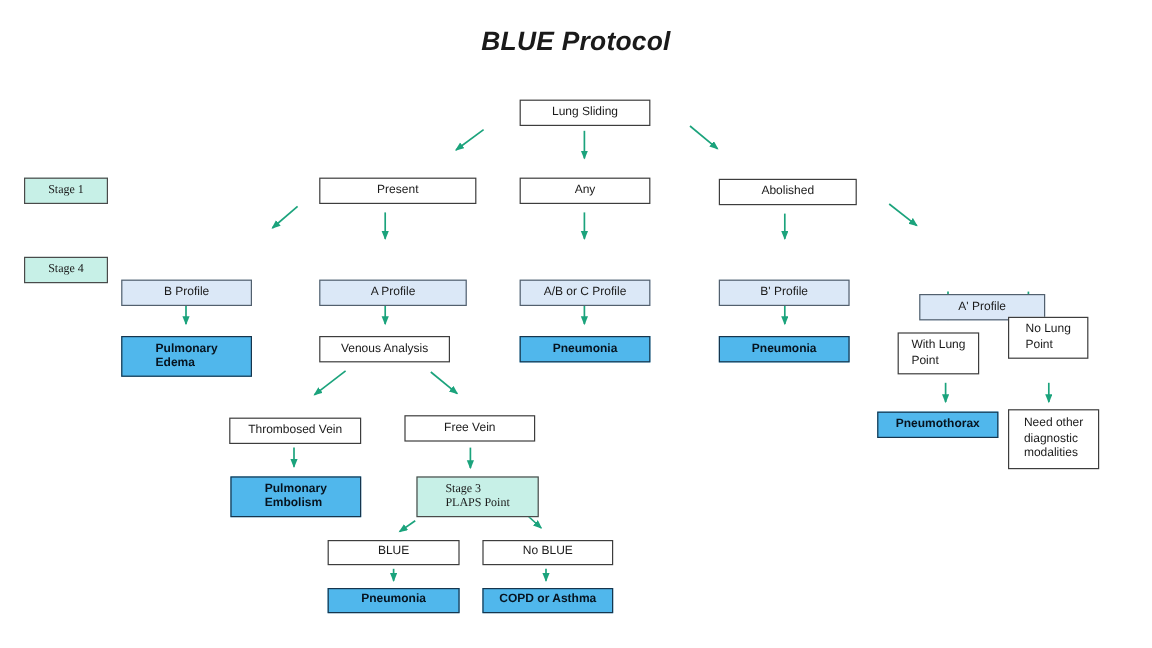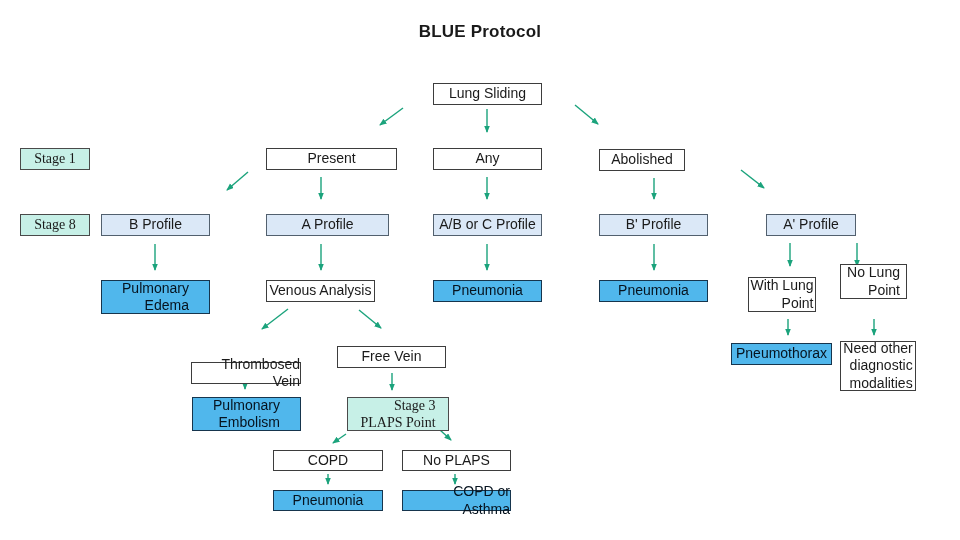--- a/index.html
+++ b/index.html
@@ -4,40 +4,41 @@
 <style>
   html,body{margin:0;padding:0;}
   body{
     width:960px;height:540px;position:relative;overflow:hidden;
     background:#ffffff;
     font-family:"Liberation Sans", sans-serif;
     color:#111;
   }
   .title{
     position:absolute;top:22px;left:0;width:960px;
-    text-align:center;font-size:17px;font-weight:bold;color:#1a1a1a;
+    text-align:center;font-size:22px;font-weight:bold;color:#1a1a1a;
     letter-spacing:.2px;
+    font-style:italic;
   }
   .node{
     position:absolute;
     display:flex;align-items:center;justify-content:center;
-    text-align:right;
-    font-size:14px;line-height:1.25;
+    text-align:left;
+    font-size:10px;line-height:1.25;
     white-space:pre-line;
     box-sizing:border-box;
     background:#fff;
     border:1px solid #3d3d3d;
     color:#1a1a1a;
   }
   .node.stage{ background:var(--stage-fill); border-color:#4a4a4a;font-family:Liberation Serif, serif; }
-  .node.profile{ background:var(--profile-fill); border-color:#52606e; }
+  .node.profile{ background:var(--profile-fill); border-color:#52606e;margin-top:19px; }
   .node.diagnosis{
     background:var(--diagnosis-fill);
     border-color:#16354d;
-    font-weight:normal;
+    font-weight:bold;
     color:#06131f;
   }
   svg.arrows{position:absolute;left:0;top:0;pointer-events:none;}
   svg.arrows line{stroke:var(--arrow-color);stroke-width:1.4;}
   .ah{fill:var(--arrow-color);}
 </style>
 </head>
 <body style="--stage-fill: #c7f0e7; --profile-fill: #dbe8f7; --diagnosis-fill: #50b7ec; --arrow-color: #1ba37c;">
 
 <div class="title">BLUE Protocol</div>
@@ -80,48 +81,48 @@
 
   <line x1="788" y1="319" x2="788" y2="335" marker-end="url(#ah)"></line>
   <line x1="874" y1="319" x2="874" y2="335" marker-end="url(#ah)"></line>
 </svg>
 
 <div class="node" style="left:433px;top:83px;width:109px;height:22px">Lung Sliding</div>
 
 <div class="node stage" style="left:20px;top:148px;width:70px;height:22px">Stage 1</div>
 <div class="node" style="left:266px;top:148px;width:131px;height:22px">Present</div>
 <div class="node" style="left:433px;top:148px;width:109px;height:22px">Any</div>
-<div class="node" style="left:599px;top:149px;width:86px;height:22px">Abolished</div>
+<div class="node" style="left:599px;top:149px;width:115px;height:22px">Abolished</div>
 
-<div class="node stage" style="left:20px;top:214px;width:70px;height:22px">Stage 8</div>
+<div class="node stage" style="left:20px;top:214px;width:70px;height:22px">Stage 4</div>
 <div class="node profile" style="left:101px;top:214px;width:109px;height:22px">B Profile</div>
 <div class="node profile" style="left:266px;top:214px;width:123px;height:22px">A Profile</div>
 <div class="node profile" style="left:433px;top:214px;width:109px;height:22px">A/B or C Profile</div>
 <div class="node profile" style="left:599px;top:214px;width:109px;height:22px">B' Profile</div>
-<div class="node profile" style="left:766px;top:214px;width:90px;height:22px">A' Profile</div>
+<div class="node profile" style="left:766px;top:226px;width:105px;height:22px">A' Profile</div>
 
 <div class="node diagnosis" style="left:101px;top:280px;width:109px;height:34px">Pulmonary
 Edema</div>
 <div class="node" style="left:266px;top:280px;width:109px;height:22px">Venous Analysis</div>
 <div class="node diagnosis" style="left:433px;top:280px;width:109px;height:22px">Pneumonia</div>
 <div class="node diagnosis" style="left:599px;top:280px;width:109px;height:22px">Pneumonia</div>
 <div class="node" style="left:748px;top:277px;width:68px;height:35px">With Lung
 Point</div>
 <div class="node" style="left:840px;top:264px;width:67px;height:35px">No Lung
 Point</div>
 
-<div class="node" style="left:191px;top:362px;width:110px;height:22px">Thrombosed Vein</div>
+<div class="node" style="left:191px;top:348px;width:110px;height:22px">Thrombosed Vein</div>
 <div class="node" style="left:337px;top:346px;width:109px;height:22px">Free Vein</div>
 <div class="node diagnosis" style="left:731px;top:343px;width:101px;height:22px">Pneumothorax</div>
 <div class="node" style="left:840px;top:341px;width:76px;height:50px">Need other
 diagnostic
 modalities</div>
 
 <div class="node diagnosis" style="left:192px;top:397px;width:109px;height:34px">Pulmonary
 Embolism</div>
 <div class="node stage" style="left:347px;top:397px;width:102px;height:34px">Stage 3
 PLAPS Point</div>
 
-<div class="node" style="left:273px;top:450px;width:110px;height:21px">COPD</div>
-<div class="node" style="left:402px;top:450px;width:109px;height:21px">No PLAPS</div>
+<div class="node" style="left:273px;top:450px;width:110px;height:21px">BLUE</div>
+<div class="node" style="left:402px;top:450px;width:109px;height:21px">No BLUE</div>
 
 <div class="node diagnosis" style="left:273px;top:490px;width:110px;height:21px">Pneumonia</div>
 <div class="node diagnosis" style="left:402px;top:490px;width:109px;height:21px">COPD or Asthma</div>
 
 </body></html>

